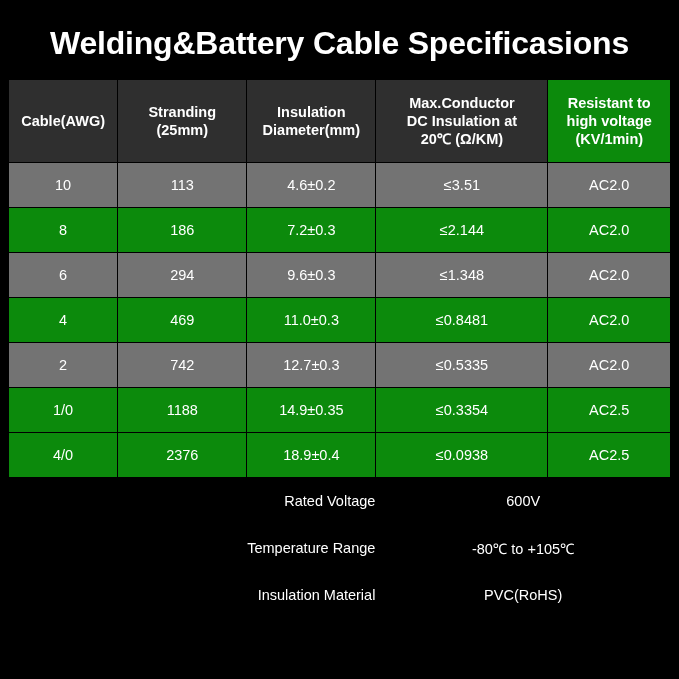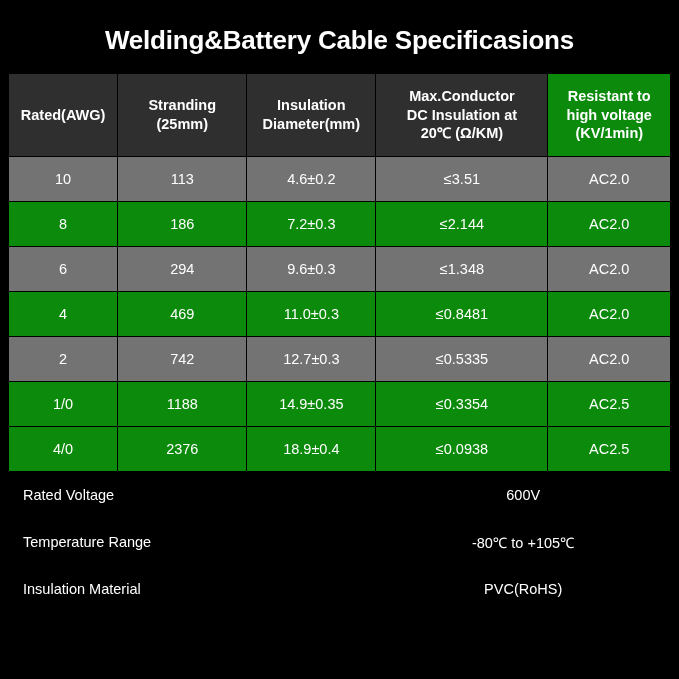--- a/index.html
+++ b/index.html
@@ -16,21 +16,21 @@
   }
   .page {
     width: 679px;
     height: 679px;
     background: #000000;
     position: relative;
     box-sizing: border-box;
   }
   .title {
     text-align: center;
-    font-size: 26px;
+    font-size: 32px;
     font-weight: bold;
     color: #ffffff;
     letter-spacing: -0.2px;
     padding: 26px 10px 18px 10px;
     box-sizing: border-box;
     line-height: 1.1;
   }
   .table-wrap {
     padding: 0 8px;
     box-sizing: border-box;
@@ -68,21 +68,21 @@
   .row-green td {
     background: #0c8a0c;
     height: 44px;
   }
   .footrow td {
     height: 46px;
     background: #000000;
     font-size: 15px;
   }
   .footrow td.label {
-    text-align: left;
+    text-align: right;
     padding-left: 14px;
   }
   .col1 { width: 16.5%; }
   .col2 { width: 19.5%; }
   .col3 { width: 19.5%; }
   .col4 { width: 26%; }
   .col5 { width: 18.5%; }
   .hdr-line { display: block; }
 </style>
 </head>
@@ -97,21 +97,21 @@
       <colgroup>
         <col class="col1">
           <col class="col2">
           <col class="col3">
           <col class="col4">
           <col class="col5">
       </colgroup>
       <tbody>
         <tr class="hdr">
           <td>
-            <span class="hdr-line">Rated(AWG)</span>
+            <span class="hdr-line">Cable(AWG)</span>
           </td>
           <td>
             <span class="hdr-line">Stranding</span>
             <span class="hdr-line">(25mm)</span>
           </td>
           <td>
             <span class="hdr-line">Insulation</span>
             <span class="hdr-line">Diameter(mm)</span>
           </td>
           <td>

